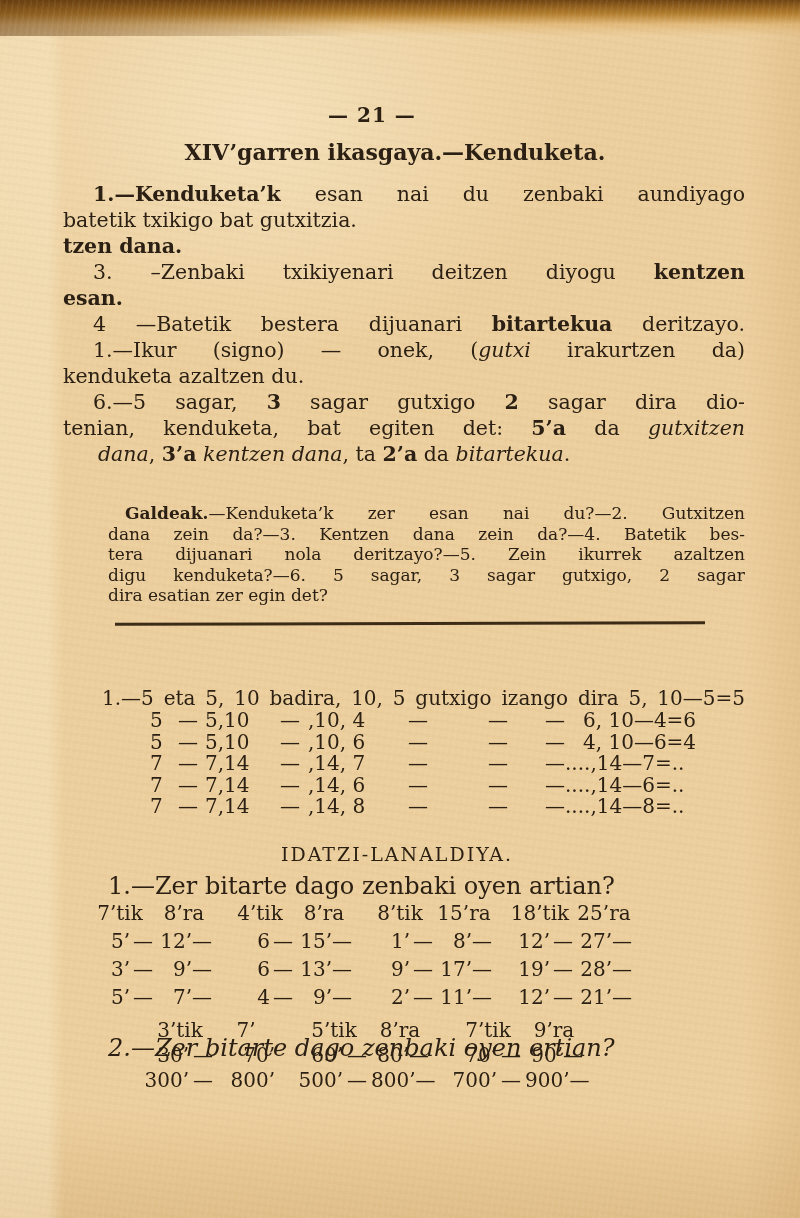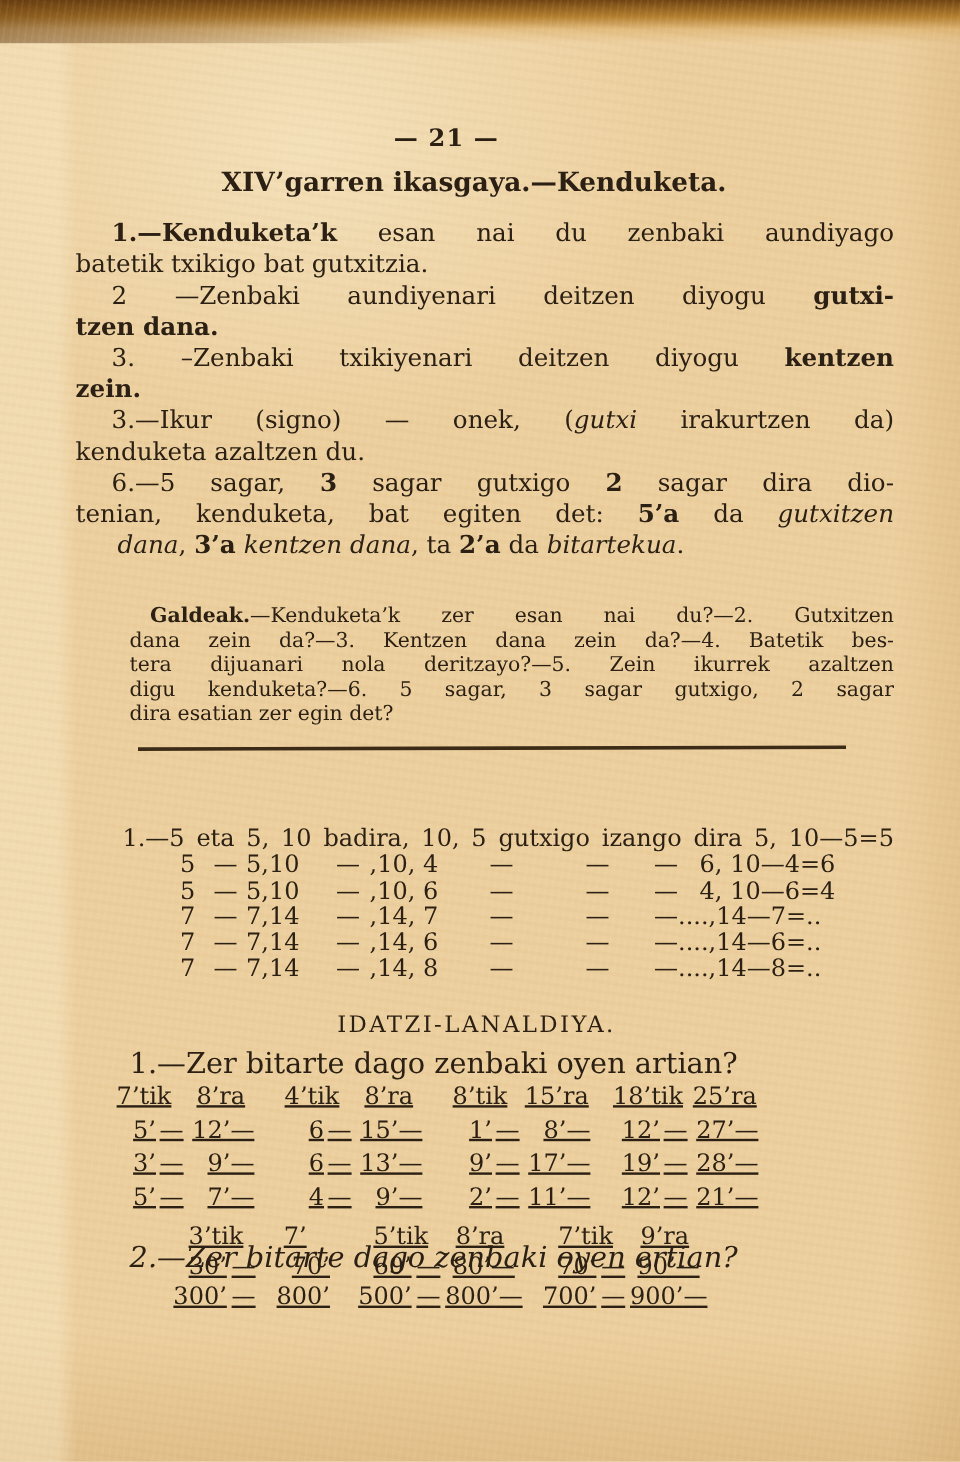--- a/index.html
+++ b/index.html
@@ -49,21 +49,21 @@
   .mrow{display:grid;grid-template-columns:28px 27px 75px 28px 100px 80px 57px 38px auto;height:21.5px;line-height:21.5px;}
   .mc{white-space:pre;}
 
   .q{font-size:24px;padding-left:45px;}
   .q1{top:872px;}
   .q2{top:1034px;font-style:italic;}
 
   .itable{display:flex;font-size:20px;}
   .t1{top:899px;padding-left:21px;gap:12px;}
   .t2{top:1018px;padding-left:80px;gap:22px;}
-  .grp{display:grid;text-decoration:underline;}
+  .grp{display:grid;}
   .t1 .grp{grid-template-columns:46px 26px 56px;}
   .t2 .grp{grid-template-columns:46px 28px 58px;}
   .t1 .grp > *{height:28px;line-height:28px;}
   .t2 .grp > *{height:25px;line-height:25px;}
   .ghead,.grow{display:contents;}
   .ha{grid-column:1/3;text-align:center;}
   .hb{grid-column:3;text-align:center;}
   .ca{text-align:right;white-space:pre;}
   .cd{text-align:center;}
   .cb{text-align:right;white-space:pre;}
@@ -77,25 +77,25 @@
 
   <div class="content">
 
     <div class="abs pagenum">— 21 —</div>
 
     <div class="abs title">XIV’garren ikasgaya.—Kenduketa.</div>
 
     <div class="abs body-block">
         <div class="ln fill" style="padding-left: 30px;"><span class="b">1.—Kenduketa’k</span><span> esan nai du zenbaki aundiyago</span></div>
         <div class="ln"><span>batetik txikigo bat gutxitzia.</span></div>
-        <div class="ln fill" style="padding-left: 30px;"><span>2 —Zenbaki aundiyenari deitzen diyogu </span><span class="b">gutxi-</span></div>
         <div class="ln"><span class="b">tzen dana.</span></div>
         <div class="ln fill" style="padding-left: 30px;"><span>3. –Zenbaki txikiyenari deitzen diyogu </span><span class="b">kentzen</span></div>
-        <div class="ln"><span class="b">zein.</span></div>
-        <div class="ln fill" style="padding-left: 30px;"><span>3.—Ikur (signo) — onek, (</span><span class="i">gutxi</span><span> irakurtzen da)</span></div>
+        <div class="ln"><span class="b">esan.</span></div>
+        <div class="ln fill" style="padding-left: 30px;"><span>4 —Batetik bestera dijuanari </span><span class="b">bitartekua</span><span> deritzayo.</span></div>
+        <div class="ln fill" style="padding-left: 30px;"><span>1.—Ikur (signo) — onek, (</span><span class="i">gutxi</span><span> irakurtzen da)</span></div>
         <div class="ln"><span>kenduketa azaltzen du.</span></div>
         <div class="ln fill" style="padding-left: 30px;"><span>6.—5 sagar, </span><span class="b">3</span><span> sagar gutxigo </span><span class="b">2</span><span> sagar dira dio-</span></div>
         <div class="ln fill"><span>tenian, kenduketa, bat egiten det: </span><span class="b">5’a</span><span> da </span><span class="i">gutxitzen</span></div>
         <div class="ln" style="padding-left: 35px;"><span class="i">dana</span><span>, </span><span class="b">3’a</span><span> </span><span class="i">kentzen dana</span><span>, ta </span><span class="b">2’a</span><span> da </span><span class="i">bitartekua</span><span>.</span></div>
       </div>
 
     <div class="abs galdeak-block">
         <div class="ln fill" style="padding-left: 17px;"><span class="b">Galdeak.</span><span>—Kenduketa’k zer esan nai du?—2. Gutxitzen</span></div>
         <div class="ln fill"><span>dana zein da?—3. Kentzen dana zein da?—4. Batetik bes-</span></div>
         <div class="ln fill"><span>tera dijuanari nola deritzayo?—5. Zein ikurrek azaltzen</span></div>

